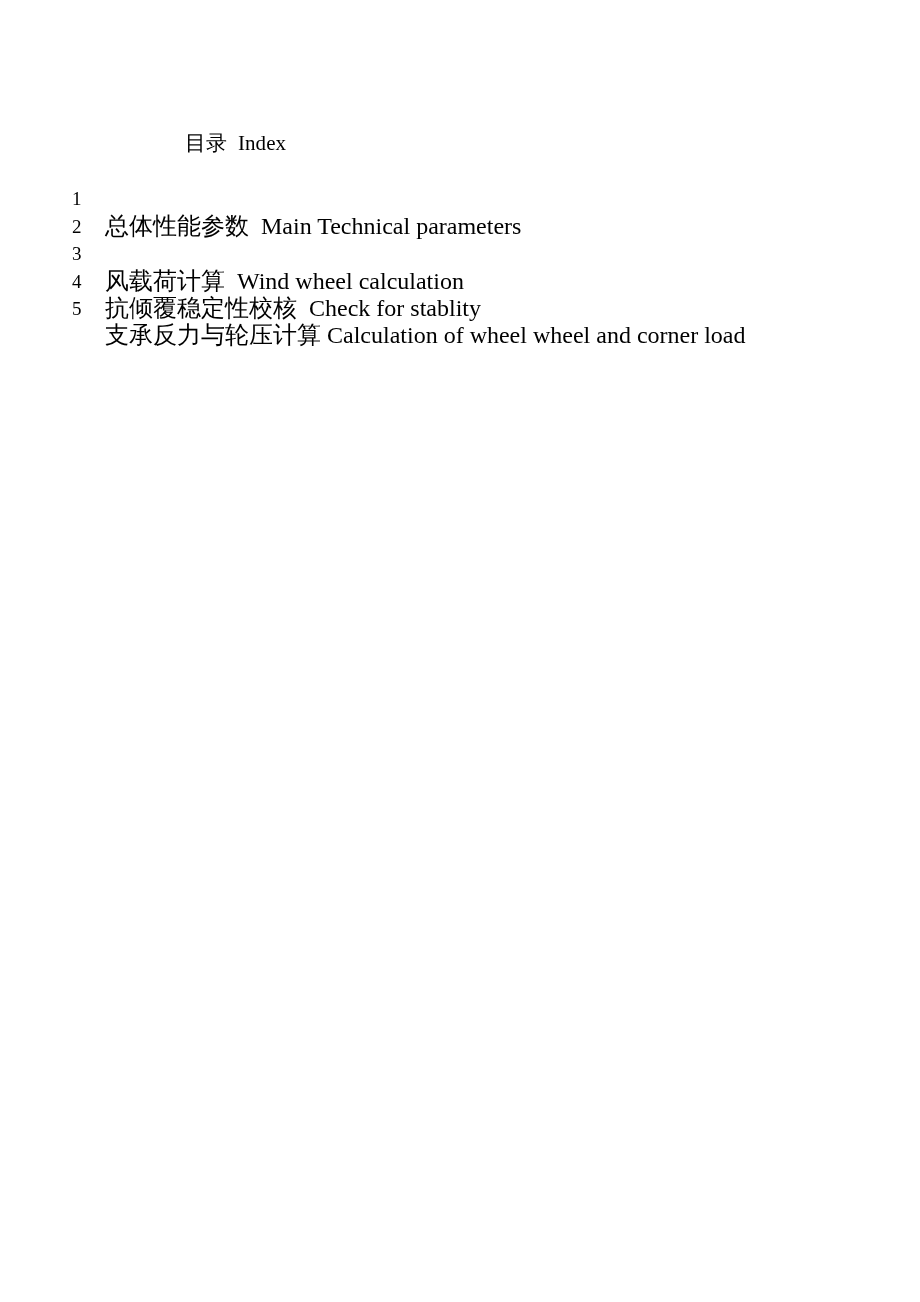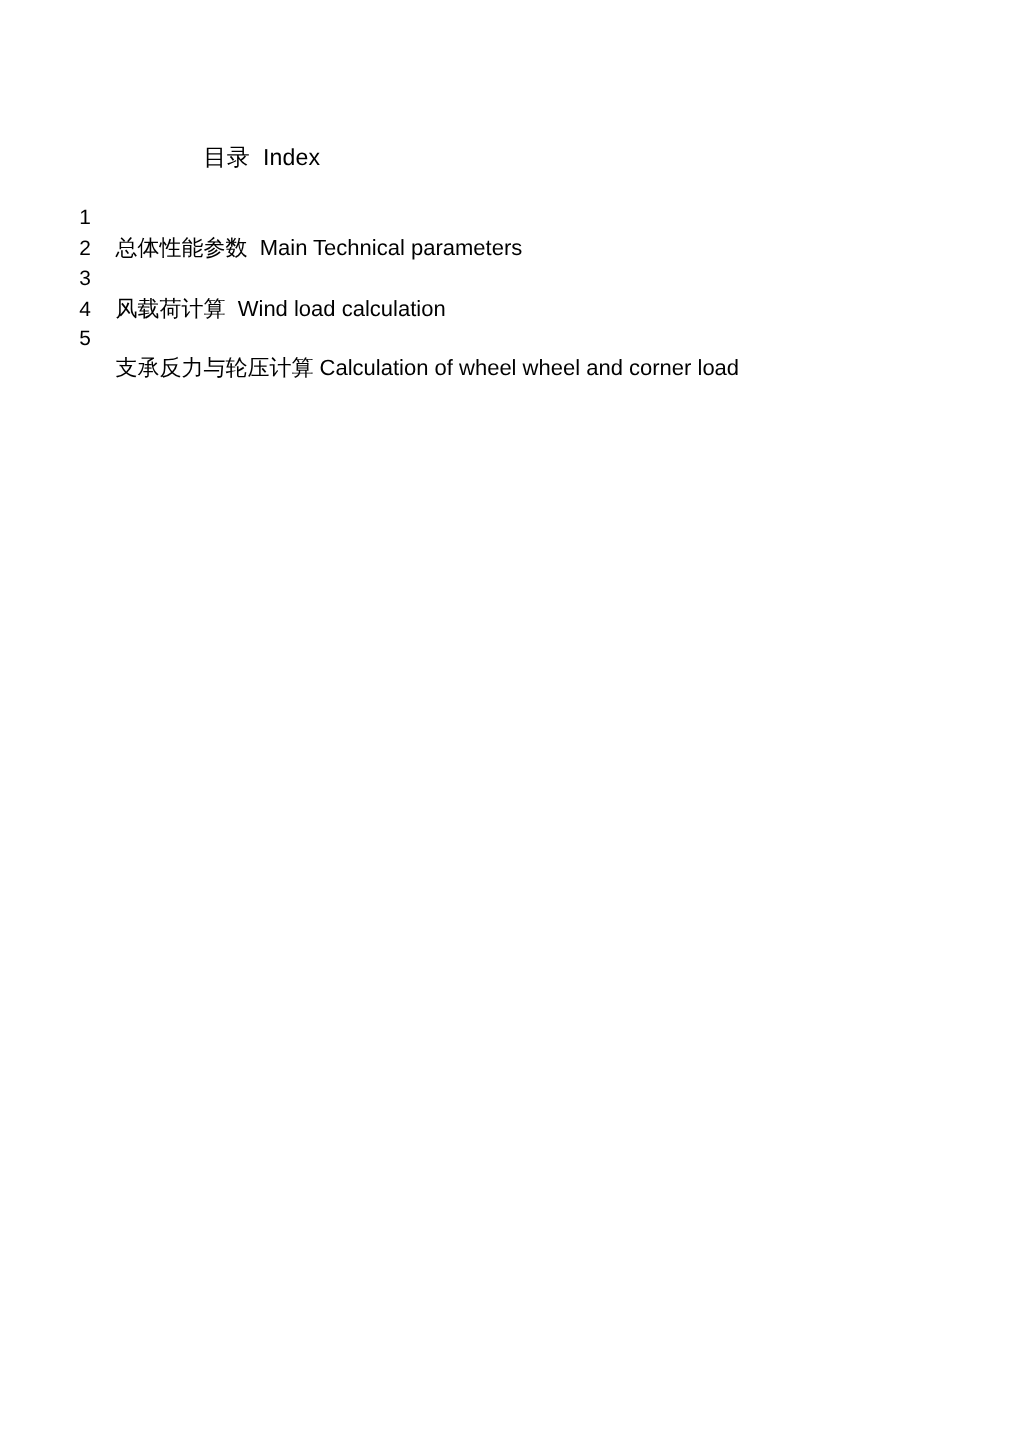--- a/index.html
+++ b/index.html
@@ -9,21 +9,21 @@
     background: #ffffff;
   }
 
   .page {
     position: relative;
     width: 920px;
     height: 1302px;
     margin: 0 auto;
     background: #ffffff;
     overflow: hidden;
-    font-family: Liberation Sans, sans-serif;
+    font-family: Liberation Serif, serif;
     color: #000000;
     -webkit-font-smoothing: antialiased;
   }
 
   
   .doc-body {
     position: absolute;
     left: 0;
     top: 0;
     width: 920px;
@@ -63,21 +63,21 @@
     position: absolute;
     left: 72px;
     width: 22px;
     text-align: left;
     font-size: 19px;
   }
 
   .toc-text {
     position: absolute;
     left: 105px;
-    font-size: 20px;
+    font-size: 24px;
     white-space: pre;
   }
 </style>
 </head>
 <body>
 
 <div class="page">
   <div class="doc-body">
 
     <div class="toc-title">目录  Index</div>
@@ -88,25 +88,26 @@
         <span class="toc-num">1</span>
         <span class="toc-text">总体性能参数  Main Technical parameters</span>
       </div>
 
       <div class="toc-item" style="position: absolute; top: 27.4px; left: 0px; width: 920px;">
         <span class="toc-num">2</span>
       </div>
 
       <div class="toc-item" style="position: absolute; top: 54.8px; left: 0px; width: 920px;">
         <span class="toc-num">3</span>
-        <span class="toc-text">风载荷计算  Wind load calculation</span>
+        <span class="toc-text">风载荷计算  Wind wheel calculation</span>
       </div>
 
       <div class="toc-item" style="position: absolute; top: 82.2px; left: 0px; width: 920px;">
         <span class="toc-num">4</span>
+        <span class="toc-text">抗倾覆稳定性校核  Check for stablity</span>
       </div>
 
       <div class="toc-item" style="position: absolute; top: 109.6px; left: 0px; width: 920px;">
         <span class="toc-num">5</span>
         <span class="toc-text">支承反力与轮压计算 Calculation of wheel wheel and corner load</span>
       </div>
 
     </div>
   </div>
 </div>

